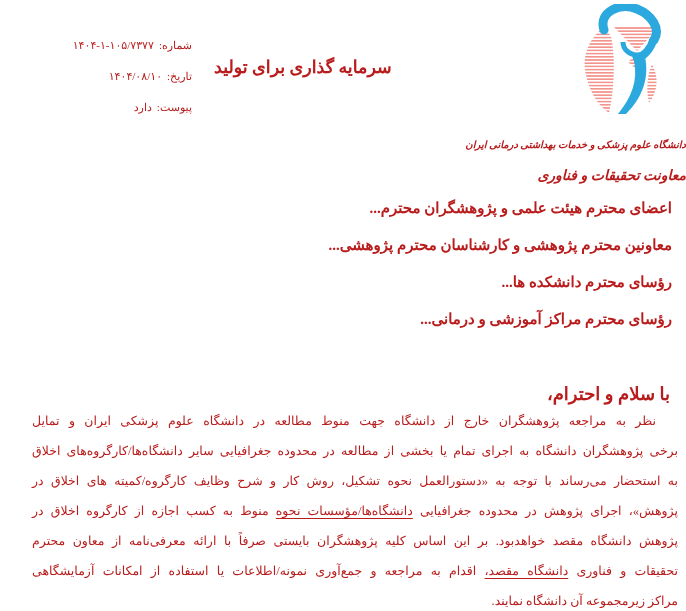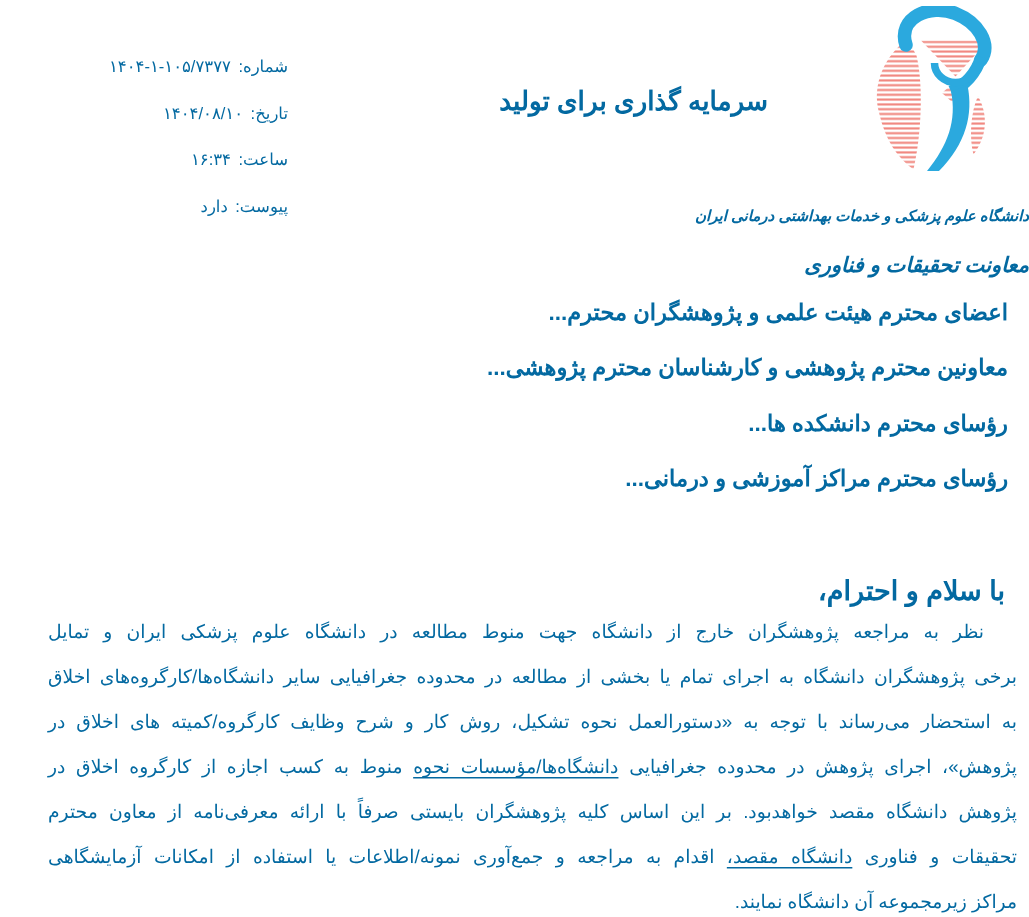--- a/index.html
+++ b/index.html
@@ -2,36 +2,36 @@
 <html lang="fa" style="--logo-blue: #2ba9de; --logo-red: #f0837b;"><head>
 <meta charset="utf-8">
 <style>
   html,body{margin:0;padding:0;background:#fff;}
   .page{
     position:relative;
     width:686px;height:611px;
     background:#fff;
     overflow:hidden;
     direction:rtl;
-    font-family:Liberation Sans, sans-serif;
-    color:#0369a1;
+    font-family:Liberation Serif, serif;
+    color:#b91c1c;
   }
   
   .meta{
     position:absolute;top:30px;left:26px;width:166px;
     text-align:right;font-size:11px;
   }
   .meta-line{height:31px;line-height:31px;white-space:nowrap;}
   .meta-label{margin-left:5px;}
   .v-ltr{direction:ltr;unicode-bidi:bidi-override;display:inline-block;}
   .v-rtl{direction:rtl;margin-left:36px;}
   
   .title{
-    position:absolute;top:52px;left:246px;width:266px;
-    text-align:right;font-weight:bold;font-size:17.5px;line-height:30px;
+    position:absolute;top:52px;left:214px;width:266px;
+    text-align:left;font-weight:bold;font-size:17.5px;line-height:30px;
   }
   
   .logo{position:absolute;top:4px;left:545px;width:141px;}
   .logo svg{display:block;margin:0 auto;}
   .logo-cap1{
     position:absolute;top:126px;right:0;
     white-space:nowrap;font-size:10px;font-weight:bold;font-style:italic;
     line-height:30px;
   }
   .logo-cap2{
@@ -66,23 +66,20 @@
 <body>
 
 <div class="page">
 
   <div class="meta">
     <div class="meta-line">
       <span class="meta-label">شماره:</span><span class="meta-value v-ltr">۱۴۰۴-۱-۱۰۵/۷۳۷۷</span>
     </div>
     <div class="meta-line">
       <span class="meta-label">تاریخ:</span><span class="meta-value v-ltr">۱۴۰۴/۰۸/۱۰</span>
-    </div>
-    <div class="meta-line">
-      <span class="meta-label">ساعت:</span><span class="meta-value v-ltr">۱۶:۳۴</span>
     </div>
     <div class="meta-line">
       <span class="meta-label">پیوست:</span><span class="meta-value v-rtl">دارد</span>
     </div>
   </div>
 
   <div class="title">سرمایه گذاری برای تولید</div>
 
   <div class="logo">
     <svg width="104" height="114" viewBox="0 0 104 114">

